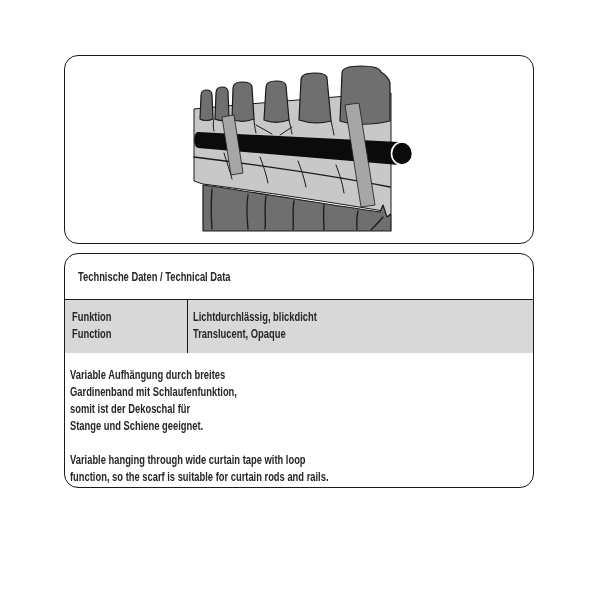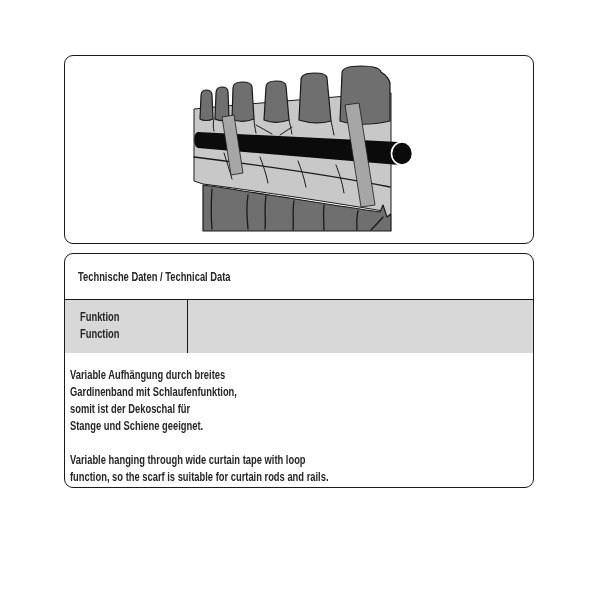--- a/index.html
+++ b/index.html
@@ -3,41 +3,41 @@
 <meta charset="utf-8">
 <style>
   html,body{margin:0;padding:0;}
   body{
     width:600px;height:600px;background:#ffffff;position:relative;
     font-family:"Liberation Sans","DejaVu Sans",sans-serif;
     overflow:hidden;color:#262626;
   }
   .panel{
     position:absolute;left:64px;width:470px;box-sizing:border-box;
-    border:1.6px solid #1a1a1a;border-radius:9px;background:#ffffff;
+    border:1.6px solid #1a1a1a;border-radius:14px;background:#ffffff;
   }
   .panel-top{top:55px;height:189px;}
   .panel-bottom{top:253px;height:235px;overflow:hidden;display:flex;flex-direction:column;}
   .illu{position:absolute;left:125px;top:9px;}
 
   
   .t{
     font-weight:700;font-size:13px;line-height:17px;white-space:pre;
     transform:scaleX(0.72);transform-origin:0 0;letter-spacing:0;
   }
   .table-head{
     height:44.5px;flex:0 0 auto;display:flex;align-items:center;
     padding-left:13px;border-bottom:1.6px solid #1a1a1a;
   }
   .row{display:flex;flex:0 0 auto;}
   .row-shade{background:#d8d8d8;height:53px;}
   .row-plain{flex:1 1 auto;}
   .cell-label{
     width:123px;flex:0 0 auto;box-sizing:border-box;
-    border-right:1.6px solid #1a1a1a;padding-left:15px;
+    border-right:1.6px solid #1a1a1a;padding-left:7px;
   }
   .cell-value{flex:1 1 auto;padding-left:5px;}
   .row-shade .cell-label,.row-shade .cell-value{padding-top:8px;}
   .lbl-ausfuehrung{margin-top:36px;}
   .lbl-variant{margin-top:41px;}
   .val-de{margin:13px 0 0 0;}
   .val-en{margin:17px 0 0 0;}
 
   
   .c-body{fill:#6f6f6f;stroke:#1a1a1a;stroke-width:1.2;stroke-linejoin:round;}
@@ -102,20 +102,24 @@
 <section class="panel panel-bottom">
   <div class="table-head">
     <div class="t">Technische Daten / Technical Data</div>
   </div>
 
   <div class="row row-shade">
     <div class="cell-label">
       <div class="t">Funktion</div>
       <div class="t">Function</div>
     </div>
+    <div class="cell-value">
+      <div class="t">Lichtdurchlässig, blickdicht</div>
+      <div class="t">Translucent, Opaque</div>
+    </div>
   </div>
 
   <div class="row row-plain">
     <div class="cell-value">
       <div class="t val-de">Variable Aufhängung durch breites
 Gardinenband mit Schlaufenfunktion,
 somit ist der Dekoschal für
 Stange und Schiene geeignet.</div>
       <div class="t val-en">Variable hanging through wide curtain tape with loop
 function, so the scarf is suitable for curtain rods and rails.</div>

